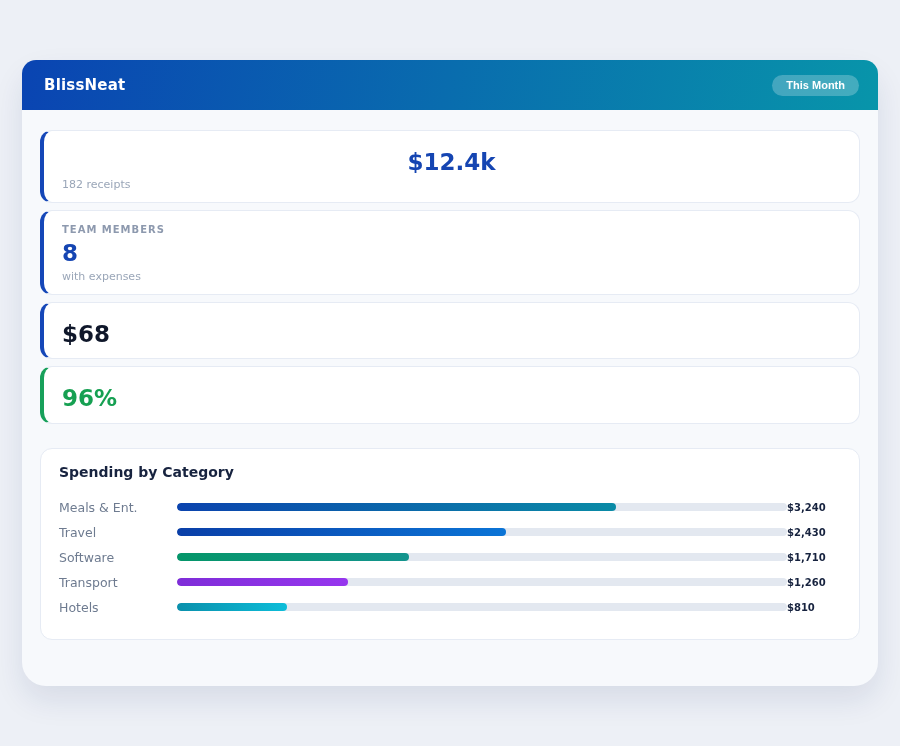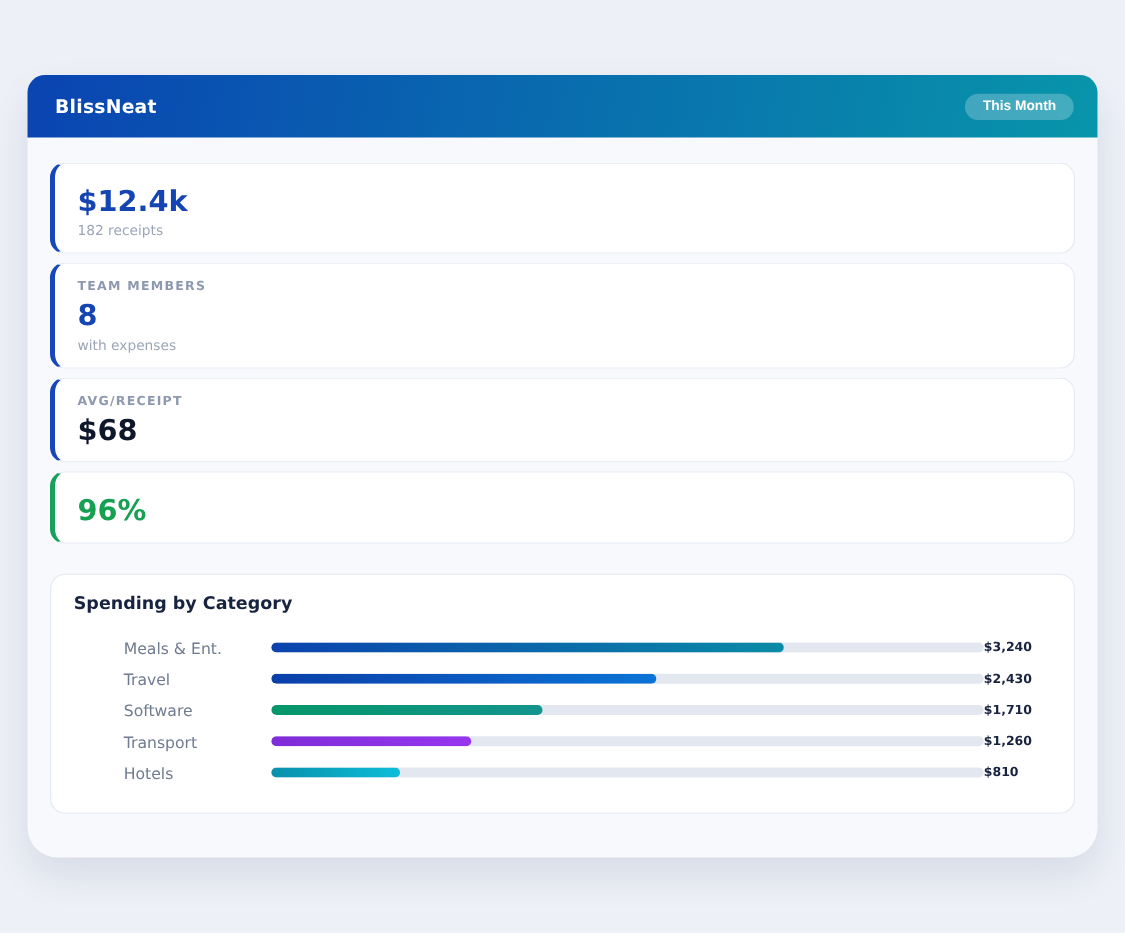--- a/index.html
+++ b/index.html
@@ -82,21 +82,20 @@
   .chart-title {
     font-size: 14px;
     font-weight: bold;
     color: #17233f;
     margin-bottom: 15px;
   }
   .chart-row {
     display: flex;
     align-items: center;
     height: 25px;
-    margin-left: 40px;
   }
   .chart-label {
     width: 118px;
     flex: 0 0 118px;
     font-size: 12.5px;
     color: #6e7b90;
   }
   .chart-track {
     flex: 1;
     height: 8px;
@@ -126,32 +125,31 @@
 <div class="dashboard">
 
   <div class="header" style="background: linear-gradient(100deg, rgb(10, 68, 178), rgb(8, 149, 170));">
     <div class="app-title">BlissNeat</div>
     <button class="badge">This Month</button>
   </div>
 
   <div class="body">
 
     <div class="stat-card" style="border-left-color: rgb(21, 71, 184);">
-      <div class="stat-value" style="color: rgb(21, 69, 178);">$12.4k</div>
+      <div class="stat-value" style="color: rgb(21, 69, 178); text-align: center;">$12.4k</div>
       <span class="stat-sub">182 receipts</span>
     </div>
 
     <div class="stat-card" style="border-left-color: rgb(21, 71, 184);">
       <div class="stat-label">TEAM MEMBERS</div>
       <div class="stat-value" style="color: rgb(21, 69, 178);">8</div>
       <span class="stat-sub">with expenses</span>
     </div>
 
     <div class="stat-card" style="border-left-color: rgb(21, 71, 184);">
-      <div class="stat-label">AVG/RECEIPT</div>
       <div class="stat-value" style="color: #0f172a;">$68</div>
 
     </div>
 
     <div class="stat-card" style="border-left-color: rgb(23, 160, 90);">
       <div class="stat-value" style="color: rgb(22, 160, 82);">96%</div>
 
     </div>
 
     <div class="chart-card">

